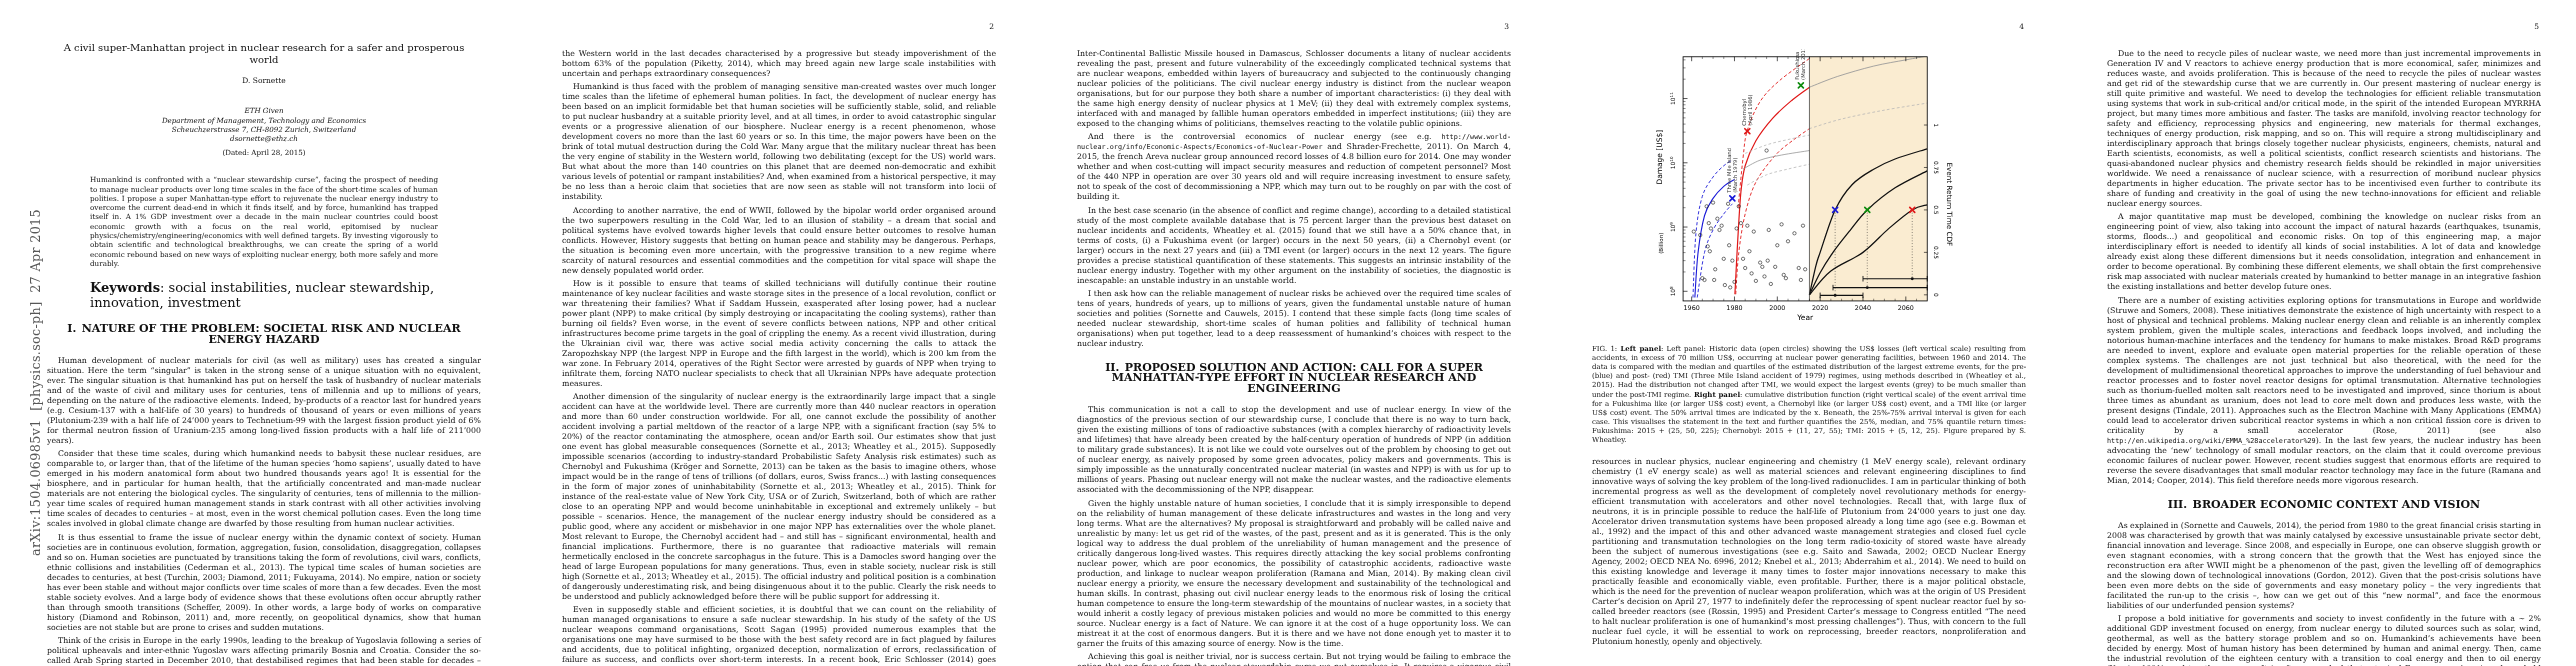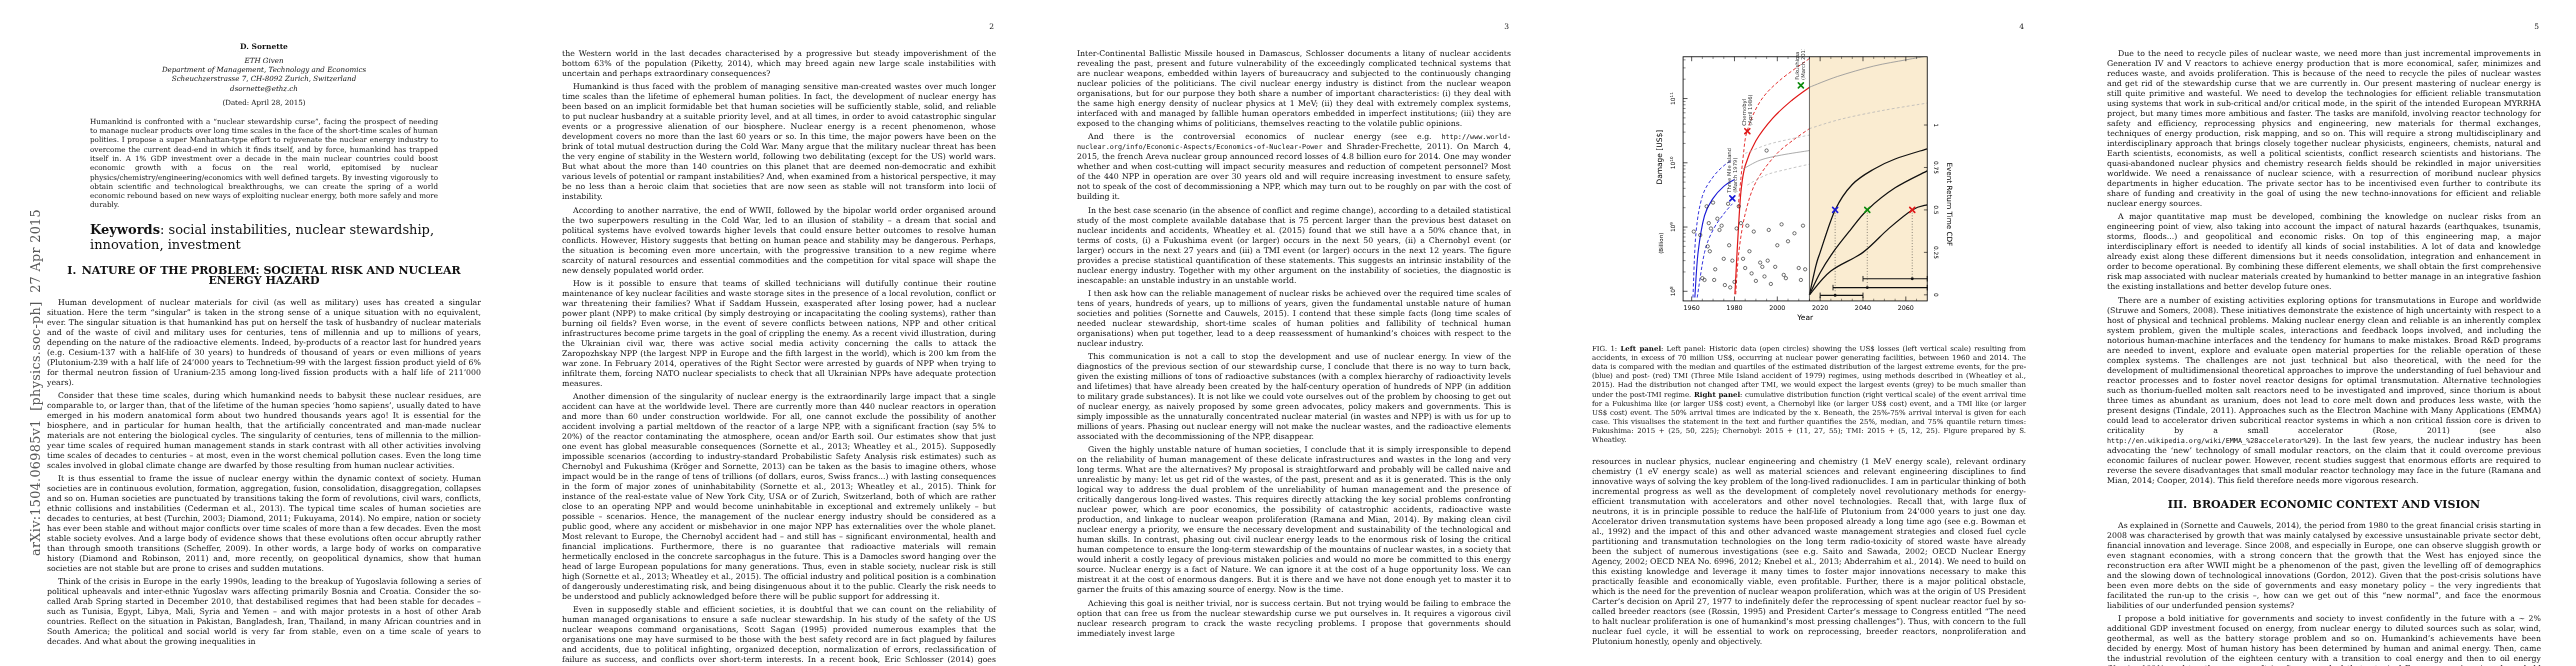--- a/index.html
+++ b/index.html
@@ -4,23 +4,23 @@
 <style>
   html,body{margin:0;padding:0;background:#fff;}
   body{width:2576px;height:667px;overflow:hidden;}
   #doc{display:flex;width:2576px;height:667px;background:#fff;}
   .sheet{position:relative;width:515px;height:667px;background:#fff;overflow:hidden;
          font-family:"DejaVu Serif",serif;color:#111;}
   .content{position:absolute;left:47px;top:49px;width:434px;}
   .sheet[data-page="0"] .content{top:42px;}
   .pagenum{position:absolute;top:22px;right:36px;font-size:7.5px;}
   .ttl{text-align:center;font-size:10px;line-height:12.2px;margin:0 11px 10px;}
-  .auth{text-align:center;font-size:7.5px;margin-bottom:5px;font-weight:bold;}
+  .auth{text-align:center;font-size:7.5px;margin-bottom:21px;}
   .aff{text-align:center;font-style:italic;font-size:7.1px;line-height:9.2px;}
-  .dated{text-align:center;font-size:7.1px;margin-top:5px;margin-bottom:10px;}
+  .dated{text-align:center;font-size:7.1px;margin-top:5px;margin-bottom:18px;}
   .abs{margin:0 43px;text-align:justify;font-size:7.2px;line-height:9.3px;}
   .kw{margin:12px 43px 0;font-size:13px;}
   .fn{margin-top:7.2px;font-size:6.8px;line-height:8.8px;text-align:justify;}
   .hd{text-align:center;font-weight:bold;font-size:11px;line-height:10.6px;margin:14px 19px 10.6px;}
   .p{font-size:7.8px;line-height:10px;text-align:justify;text-indent:11px;margin:0 0 3.3px;}
   .p.nc{text-indent:0;}
   .cap{font-size:7px;line-height:9px;text-align:justify;margin:9px 0 12.2px;}
   .b{font-weight:bold;}
   .m{font-family:"DejaVu Sans Mono",monospace;font-size:6.8px;}
   .figwrap{margin-left:51px;height:286px;}
@@ -30,20 +30,21 @@
   svg text{font-family:"DejaVu Sans",sans-serif;}
 </style>
 </head>
 <body>
 
 <div id="doc">
   <div class="sheet" data-page="0">
     <div class="stamp">arXiv:1504.06985v1  [physics.soc-ph]  27 Apr 2015</div>
     <div class="pagenum"></div>
     <div class="content">
+        <div class="ttl">A civil super-Manhattan project in nuclear research for a safer and prosperous world</div>
         <div class="auth">D. Sornette</div>
         <div class="aff">ETH Given</div>
         <div class="aff">Department of Management, Technology and Economics</div>
         <div class="aff">Scheuchzerstrasse 7, CH-8092 Zurich, Switzerland</div>
         <div class="aff">dsornette@ethz.ch</div>
         <div class="dated">(Dated: April 28, 2015)</div>
         <div class="abs">Humankind is confronted with a “nuclear stewardship curse”, facing the prospect of needing to manage nuclear products over long time scales in the face of the short-time scales of human polities. I propose a super Manhattan-type effort to rejuvenate the nuclear energy industry to overcome the current dead-end in which it finds itself, and by force, humankind has trapped itself in. A 1% GDP investment over a decade in the main nuclear countries could boost economic growth with a focus on the real world, epitomised by nuclear physics/chemistry/engineering/economics with well defined targets. By investing vigorously to obtain scientific and technological breakthroughs, we can create the spring of a world economic rebound based on new ways of exploiting nuclear energy, both more safely and more durably.</div>
         <div class="kw"><span class="b">Keywords</span><span>: social instabilities, nuclear stewardship, innovation, investment</span></div>
         <div class="hd">I. NATURE OF THE PROBLEM: SOCIETAL RISK AND NUCLEAR ENERGY HAZARD</div>
         <div class="p">Human development of nuclear materials for civil (as well as military) uses has created a singular situation. Here the term “singular” is taken in the strong sense of a unique situation with no equivalent, ever. The singular situation is that humankind has put on herself the task of husbandry of nuclear materials and of the waste of civil and military uses for centuries, tens of millennia and up to millions of years, depending on the nature of the radioactive elements. Indeed, by-products of a reactor last for hundred years (e.g. Cesium-137 with a half-life of 30 years) to hundreds of thousand of years or even millions of years (Plutonium-239 with a half life of 24’000 years to Technetium-99 with the largest fission product yield of 6% for thermal neutron fission of Uranium-235 among long-lived fission products with a half life of 211’000 years).</div>
@@ -63,20 +64,21 @@
         <div class="p">Even in supposedly stable and efficient societies, it is doubtful that we can count on the reliability of human managed organisations to ensure a safe nuclear stewardship. In his study of the safety of the US nuclear weapons command organisations, Scott Sagan (1995) provided numerous examples that the organisations one may have surmised to be those with the best safety record are in fact plagued by failures and accidents, due to political infighting, organized deception, normalization of errors, reclassification of failure as success, and conflicts over short-term interests. In a recent book, Eric Schlosser (2014) goes further by reporting in details on known accidents with nuclear weapons that have been regularly taking place since 1945. Centering on the Damascus accident of 1980, an explosion in a Titan II</div>
       </div>
   </div>
   <div class="sheet" data-page="2">
     <div class="pagenum">3</div>
     <div class="content">
         <div class="p nc">Inter-Continental Ballistic Missile housed in Damascus, Schlosser documents a litany of nuclear accidents revealing the past, present and future vulnerability of the exceedingly complicated technical systems that are nuclear weapons, embedded within layers of bureaucracy and subjected to the continuously changing nuclear policies of the politicians. The civil nuclear energy industry is distinct from the nuclear weapon organisations, but for our purpose they both share a number of important characteristics: (i) they deal with the same high energy density of nuclear physics at 1 MeV; (ii) they deal with extremely complex systems, interfaced with and managed by fallible human operators embedded in imperfect institutions; (iii) they are exposed to the changing whims of politicians, themselves reacting to the volatile public opinions.</div>
         <div class="p"><span>And there is the controversial economics of nuclear energy (see e.g. </span><span class="m">http://www.world-nuclear.org/info/Economic-Aspects/Economics-of-Nuclear-Power</span><span> and Shrader-Frechette, 2011). On March 4, 2015, the french Areva nuclear group announced record losses of 4.8 billion euro for 2014. One may wonder whether and when cost-cutting will impact security measures and reduction of competent personnel? Most of the 440 NPP in operation are over 30 years old and will require increasing investment to ensure safety, not to speak of the cost of decommissioning a NPP, which may turn out to be roughly on par with the cost of building it.</span></div>
         <div class="p">In the best case scenario (in the absence of conflict and regime change), according to a detailed statistical study of the most complete available database that is 75 percent larger than the previous best dataset on nuclear incidents and accidents, Wheatley et al. (2015) found that we still have a a 50% chance that, in terms of costs, (i) a Fukushima event (or larger) occurs in the next 50 years, (ii) a Chernobyl event (or larger) occurs in the next 27 years and (iii) a TMI event (or larger) occurs in the next 12 years. The figure provides a precise statistical quantification of these statements. This suggests an intrinsic instability of the nuclear energy industry. Together with my other argument on the instability of societies, the diagnostic is inescapable: an unstable industry in an unstable world.</div>
         <div class="p">I then ask how can the reliable management of nuclear risks be achieved over the required time scales of tens of years, hundreds of years, up to millions of years, given the fundamental unstable nature of human societies and polities (Sornette and Cauwels, 2015). I contend that these simple facts (long time scales of needed nuclear stewardship, short-time scales of human polities and fallibility of technical human organisations) when put together, lead to a deep reassessment of humankind’s choices with respect to the nuclear industry.</div>
+        <div class="hd">II. PROPOSED SOLUTION AND ACTION: CALL FOR A SUPER MANHATTAN-TYPE EFFORT IN NUCLEAR RESEARCH AND ENGINEERING</div>
         <div class="p">This communication is not a call to stop the development and use of nuclear energy. In view of the diagnostics of the previous section of our stewardship curse, I conclude that there is no way to turn back, given the existing millions of tons of radioactive substances (with a complex hierarchy of radioactivity levels and lifetimes) that have already been created by the half-century operation of hundreds of NPP (in addition to military grade substances). It is not like we could vote ourselves out of the problem by choosing to get out of nuclear energy, as naively proposed by some green advocates, policy makers and governments. This is simply impossible as the unnaturally concentrated nuclear material (in wastes and NPP) is with us for up to millions of years. Phasing out nuclear energy will not make the nuclear wastes, and the radioactive elements associated with the decommissioning of the NPP, disappear.</div>
         <div class="p">Given the highly unstable nature of human societies, I conclude that it is simply irresponsible to depend on the reliability of human management of these delicate infrastructures and wastes in the long and very long terms. What are the alternatives? My proposal is straightforward and probably will be called naive and unrealistic by many: let us get rid of the wastes, of the past, present and as it is generated. This is the only logical way to address the dual problem of the unreliability of human management and the presence of critically dangerous long-lived wastes. This requires directly attacking the key social problems confronting nuclear power, which are poor economics, the possibility of catastrophic accidents, radioactive waste production, and linkage to nuclear weapon proliferation (Ramana and Mian, 2014). By making clean civil nuclear energy a priority, we ensure the necessary development and sustainability of the technological and human skills. In contrast, phasing out civil nuclear energy leads to the enormous risk of losing the critical human competence to ensure the long-term stewardship of the mountains of nuclear wastes, in a society that would inherit a costly legacy of previous mistaken policies and would no more be committed to this energy source. Nuclear energy is a fact of Nature. We can ignore it at the cost of a huge opportunity loss. We can mistreat it at the cost of enormous dangers. But it is there and we have not done enough yet to master it to garner the fruits of this amazing source of energy. Now is the time.</div>
         <div class="p">Achieving this goal is neither trivial, nor is success certain. But not trying would be failing to embrace the option that can free us from the nuclear stewardship curse we put ourselves in. It requires a vigorous civil nuclear research program to crack the waste recycling problems. I propose that governments should immediately invest large</div>
       </div>
   </div>
   <div class="sheet" data-page="3">
     <div class="pagenum">4</div>
     <div class="content">
         <div class="figwrap"><svg viewBox="0 0 560 510" width="311" height="283">
             <defs>

